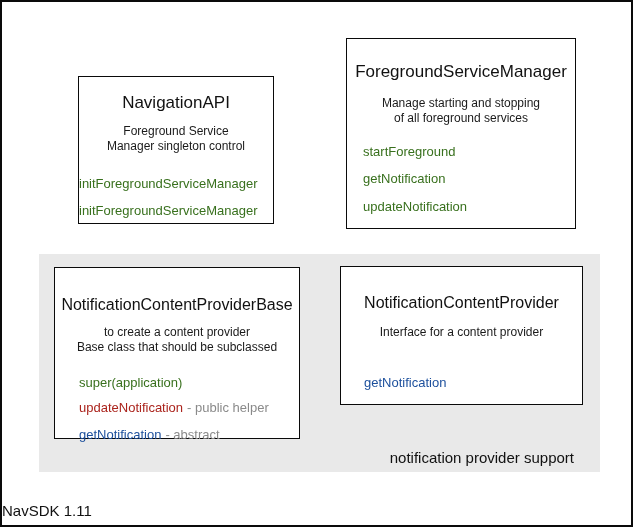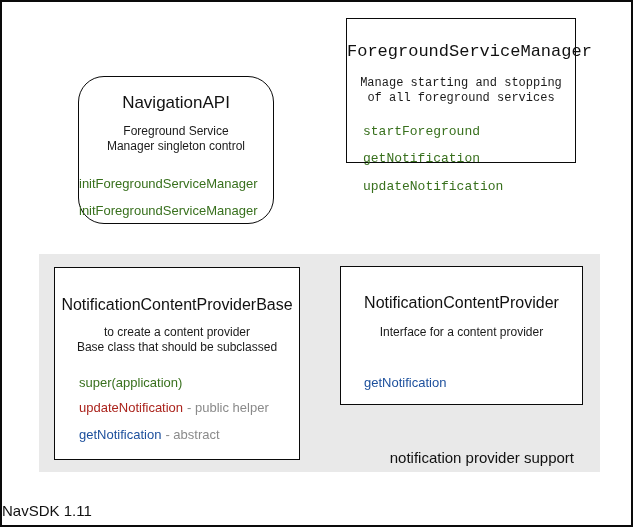--- a/index.html
+++ b/index.html
@@ -74,23 +74,23 @@
   }
   #group-caption {
     position: absolute;
     right: 26px;
     bottom: 6px;
     font-size: 15px;
     color: #111111;
     white-space: nowrap;
   }
   
-  #box-navigation-api { left: 76px; top: 74px; width: 196px; height: 148px; border-radius: 26px; }
-  #box-fsm            { left: 344px; top: 16px; width: 230px; height: 145px; font-family: Liberation Mono, monospace; }
-  #box-ncpb           { left: 52px;  top: 265px; width: 246px; height: 193px; }
+  #box-navigation-api { left: 76px; top: 74px; width: 196px; height: 148px; }
+  #box-fsm            { left: 344px; top: 36px; width: 230px; height: 191px; }
+  #box-ncpb           { left: 52px;  top: 265px; width: 246px; height: 172px; }
   #box-ncp            { left: 338px; top: 264px; width: 243px; height: 139px; }
 
   #footer-label {
     position: absolute;
     left: 0;
     top: 500px;
     width: 100%;
     text-align: left;
     font-size: 15px;
     color: #111111;

